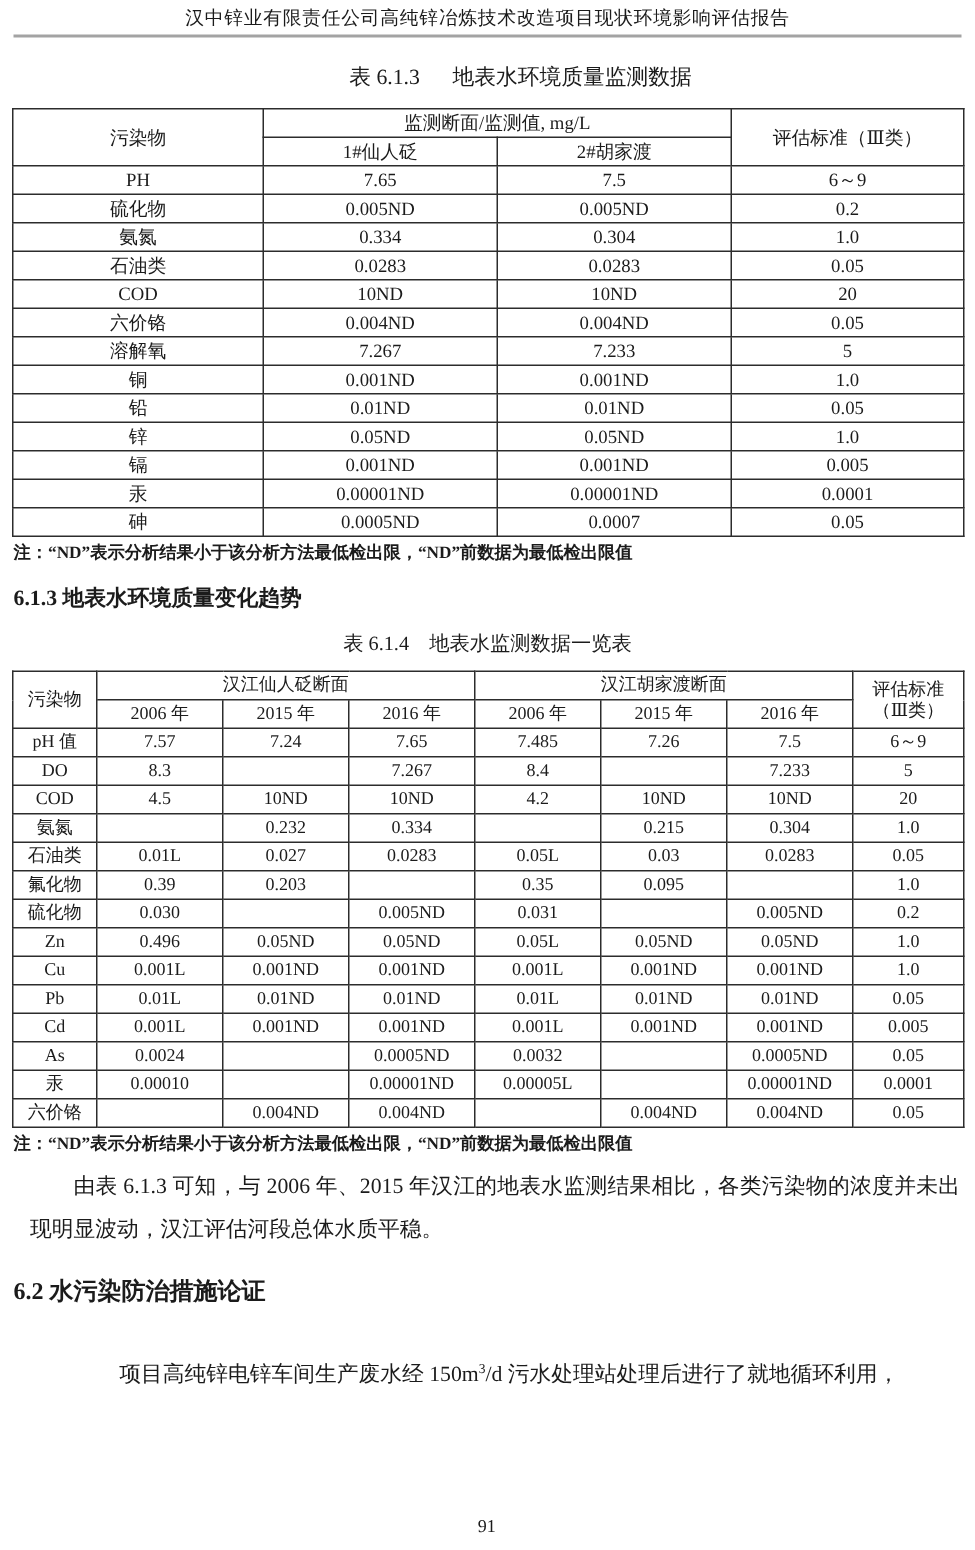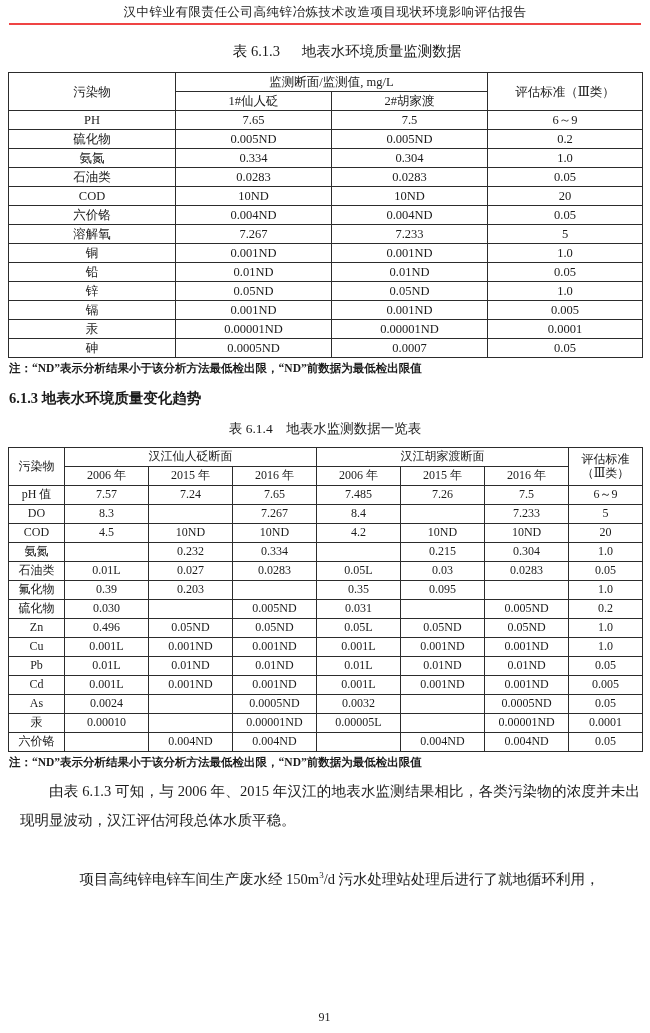--- a/index.html
+++ b/index.html
@@ -11,21 +11,21 @@
     font-family:"Liberation Serif","DejaVu Serif",serif;
     overflow:hidden;
     box-sizing:border-box;
   }
   .doc-header {
     margin:0 9px;
     padding-top:4px; padding-bottom:2px;
     text-align:center;
     font-size:12.5px;
     letter-spacing:0.5px;
-    border-bottom:2px solid #ef4444;
+    border-bottom:2px solid #a3a3a3;
   }
   .caption-1 {
     margin-top:17px;
     text-align:center;
     font-size:14.5px;
     white-space:pre;
     padding-left:44px;
   }
   .caption-2 {
     margin-top:12px;
@@ -371,18 +371,19 @@
           <td>0.004ND</td>
           <td>0.05</td>
         </tr>
       </tbody>
   </table>
 
   <div class="note">注：“ND”表示分析结果小于该分析方法最低检出限，“ND”前数据为最低检出限值</div>
 
   <div class="para para-2">由表 6.1.3 可知，与 2006 年、2015 年汉江的地表水监测结果相比，各类污染物的浓度并未出现明显波动，汉江评估河段总体水质平稳。</div>
 
+  <div class="heading-62">6.2 水污染防治措施论证</div>
 
   <div class="para para-3"><span>项目高纯锌电锌车间生产废水经 150m</span><sup>3</sup><span>/d 污水处理站处理后进行了就地循环利用，</span></div>
 
   <div class="page-number">91</div>
 
 </div>
 
 </body></html>

